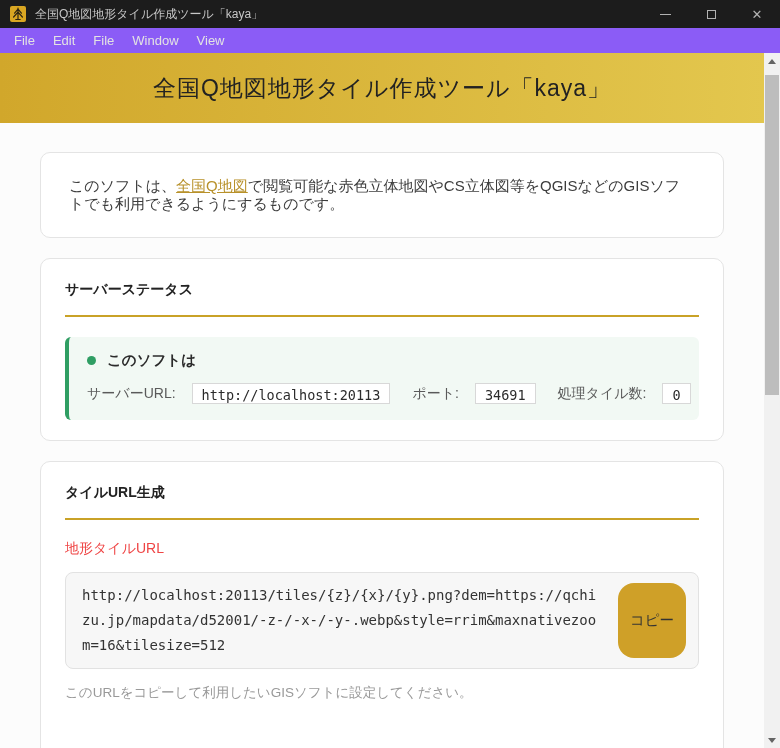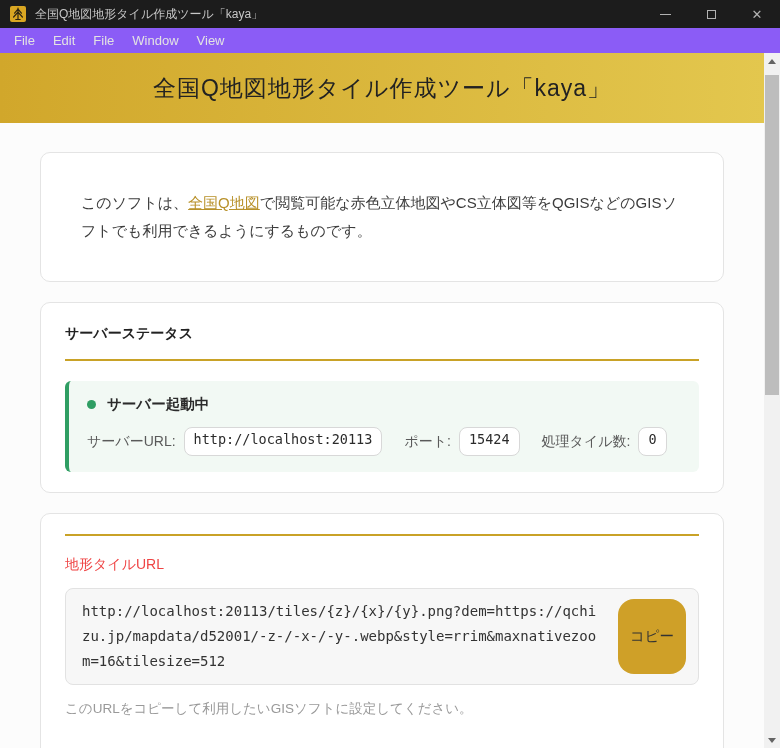--- a/index.html
+++ b/index.html
@@ -36,39 +36,39 @@
     display: flex; align-items: center; justify-content: center;
   }
   .hero h1 { margin: 0; font-size: 23px; font-weight: 500; color: #222222; letter-spacing: 1px; }
 
   .content { padding: 29px 56px 0 40px; }
 
   .card {
     background: #ffffff; border: 1px solid #e4e4e4; border-radius: 10px;
     padding: 20px 24px; margin-bottom: 20px;
   }
-  .intro-text { margin: 16px; font-size: 15px; line-height: 28px; color: #3c3c3c; }
+  .intro-text { margin: 4px; font-size: 15px; line-height: 18px; color: #3c3c3c; }
   .link { color: #b8912a; text-decoration: underline; cursor: pointer; }
 
   .card-heading { margin: 2px 0 16px 0; font-size: 14px; font-weight: bold; color: #222222; }
   .gold-rule { height: 2px; background: #c9a227; margin: 0 0 20px 0; }
 
   .status-box {
     background: #f2f9f4; border-left: 4px solid #2f9e63; border-radius: 6px;
     padding: 14px 16px 16px 18px;
   }
   .status-line { display: flex; align-items: center; gap: 11px;
     font-size: 14.5px; font-weight: bold; color: #2b2b2b; }
   .dot { width: 9px; height: 9px; border-radius: 50%; background: #2f9e63; flex: none; }
   .fields { display: flex; align-items: center; margin-top: 13px; }
-  .field { display: flex; align-items: center; gap: 8px; margin-right: 22px; }
+  .field { display: flex; align-items: center; gap: 16px; margin-right: 22px; }
   .field-label { font-size: 14px; color: #5a5a5a; white-space: nowrap; }
   .value-box {
-    background: #ffffff; border: 1px solid #d8d8d8; border-radius: 8px;
-    padding: 3px 9px 8px 9px; font-family: "DejaVu Sans Mono", monospace;
+    background: #ffffff; border: 1px solid #d8d8d8; border-radius: 0;
+    padding: 3px 9px 0 9px; font-family: "DejaVu Sans Mono", monospace;
     font-size: 13.5px; color: #2b2b2b; white-space: nowrap;
   }
 
   .sub-label { margin: 0 0 14px 0; font-size: 14px; color: #ef4444; }
   .url-box {
     display: flex; gap: 21px; align-items: stretch;
     background: #f7f7f7; border: 1px solid #e2e2e2; border-radius: 8px;
     padding: 10px 12px 10px 16px;
   }
   .url-text {
@@ -137,40 +137,41 @@
     <div class="card">
       <p class="intro-text"><span>このソフトは、</span><a class="link">全国Q地図</a><span>で閲覧可能な赤色立体地図やCS立体図等をQGISなどのGISソフトでも利用できるようにするものです。</span></p>
     </div>
 
     <div class="card">
       <h2 class="card-heading">サーバーステータス</h2>
       <div class="gold-rule"></div>
       <div class="status-box">
         <div class="status-line">
           <span class="dot"></span>
-          <span>サーバー起動中</span>
+          <span>このソフトは</span>
         </div>
         <div class="fields">
           <div class="field">
             <span class="field-label">サーバーURL:</span>
             <span class="value-box">http://localhost:20113</span>
           </div>
           <div class="field">
             <span class="field-label">ポート:</span>
-            <span class="value-box">15424</span>
+            <span class="value-box">34691</span>
           </div>
           <div class="field">
             <span class="field-label">処理タイル数:</span>
             <span class="value-box">0</span>
           </div>
         </div>
       </div>
     </div>
 
     <div class="card card-tiles">
+      <h2 class="card-heading">タイルURL生成</h2>
       <div class="gold-rule"></div>
       <p class="sub-label">地形タイルURL</p>
       <div class="url-box">
         <p class="url-text">http://localhost:20113/tiles/{z}/{x}/{y}.png?dem=https://qchizu.jp/mapdata/d52001/-z-/-x-/-y-.webp&amp;style=rrim&amp;maxnativezoom=16&amp;tilesize=512</p>
         <button class="copy-btn">コピー</button>
       </div>
       <p class="help-text">このURLをコピーして利用したいGISソフトに設定してください。</p>
 
     </div>
 

